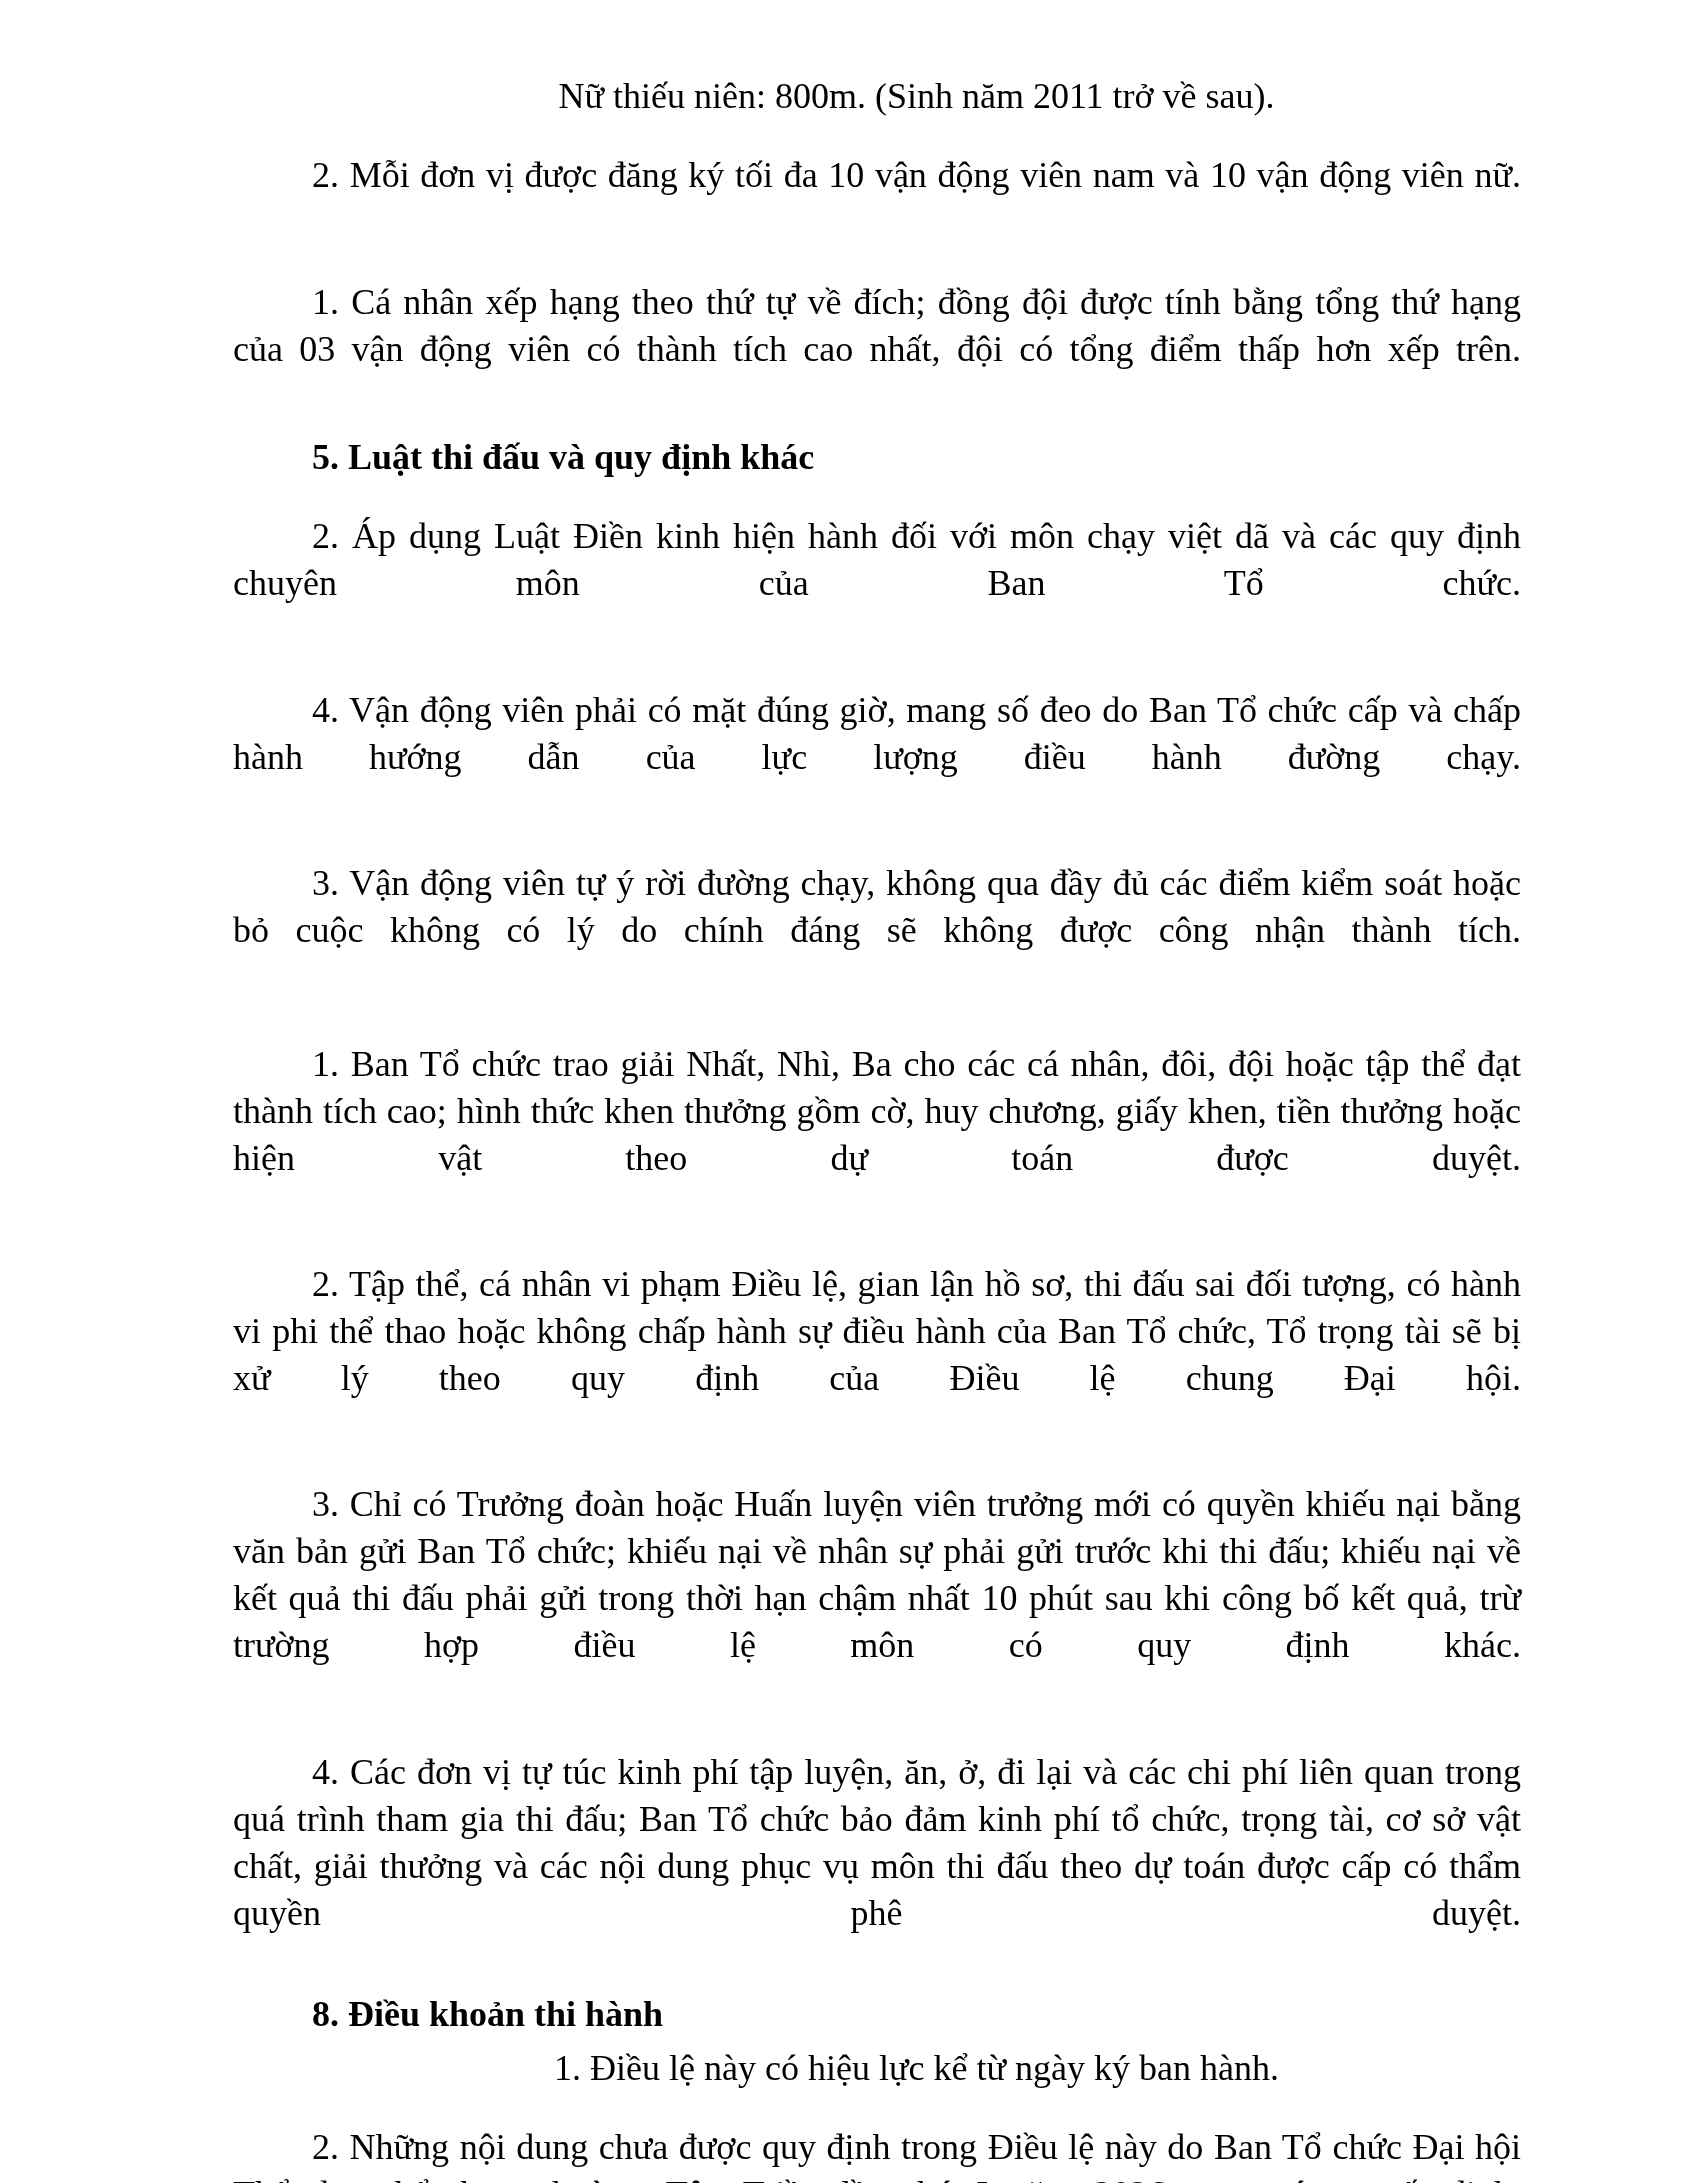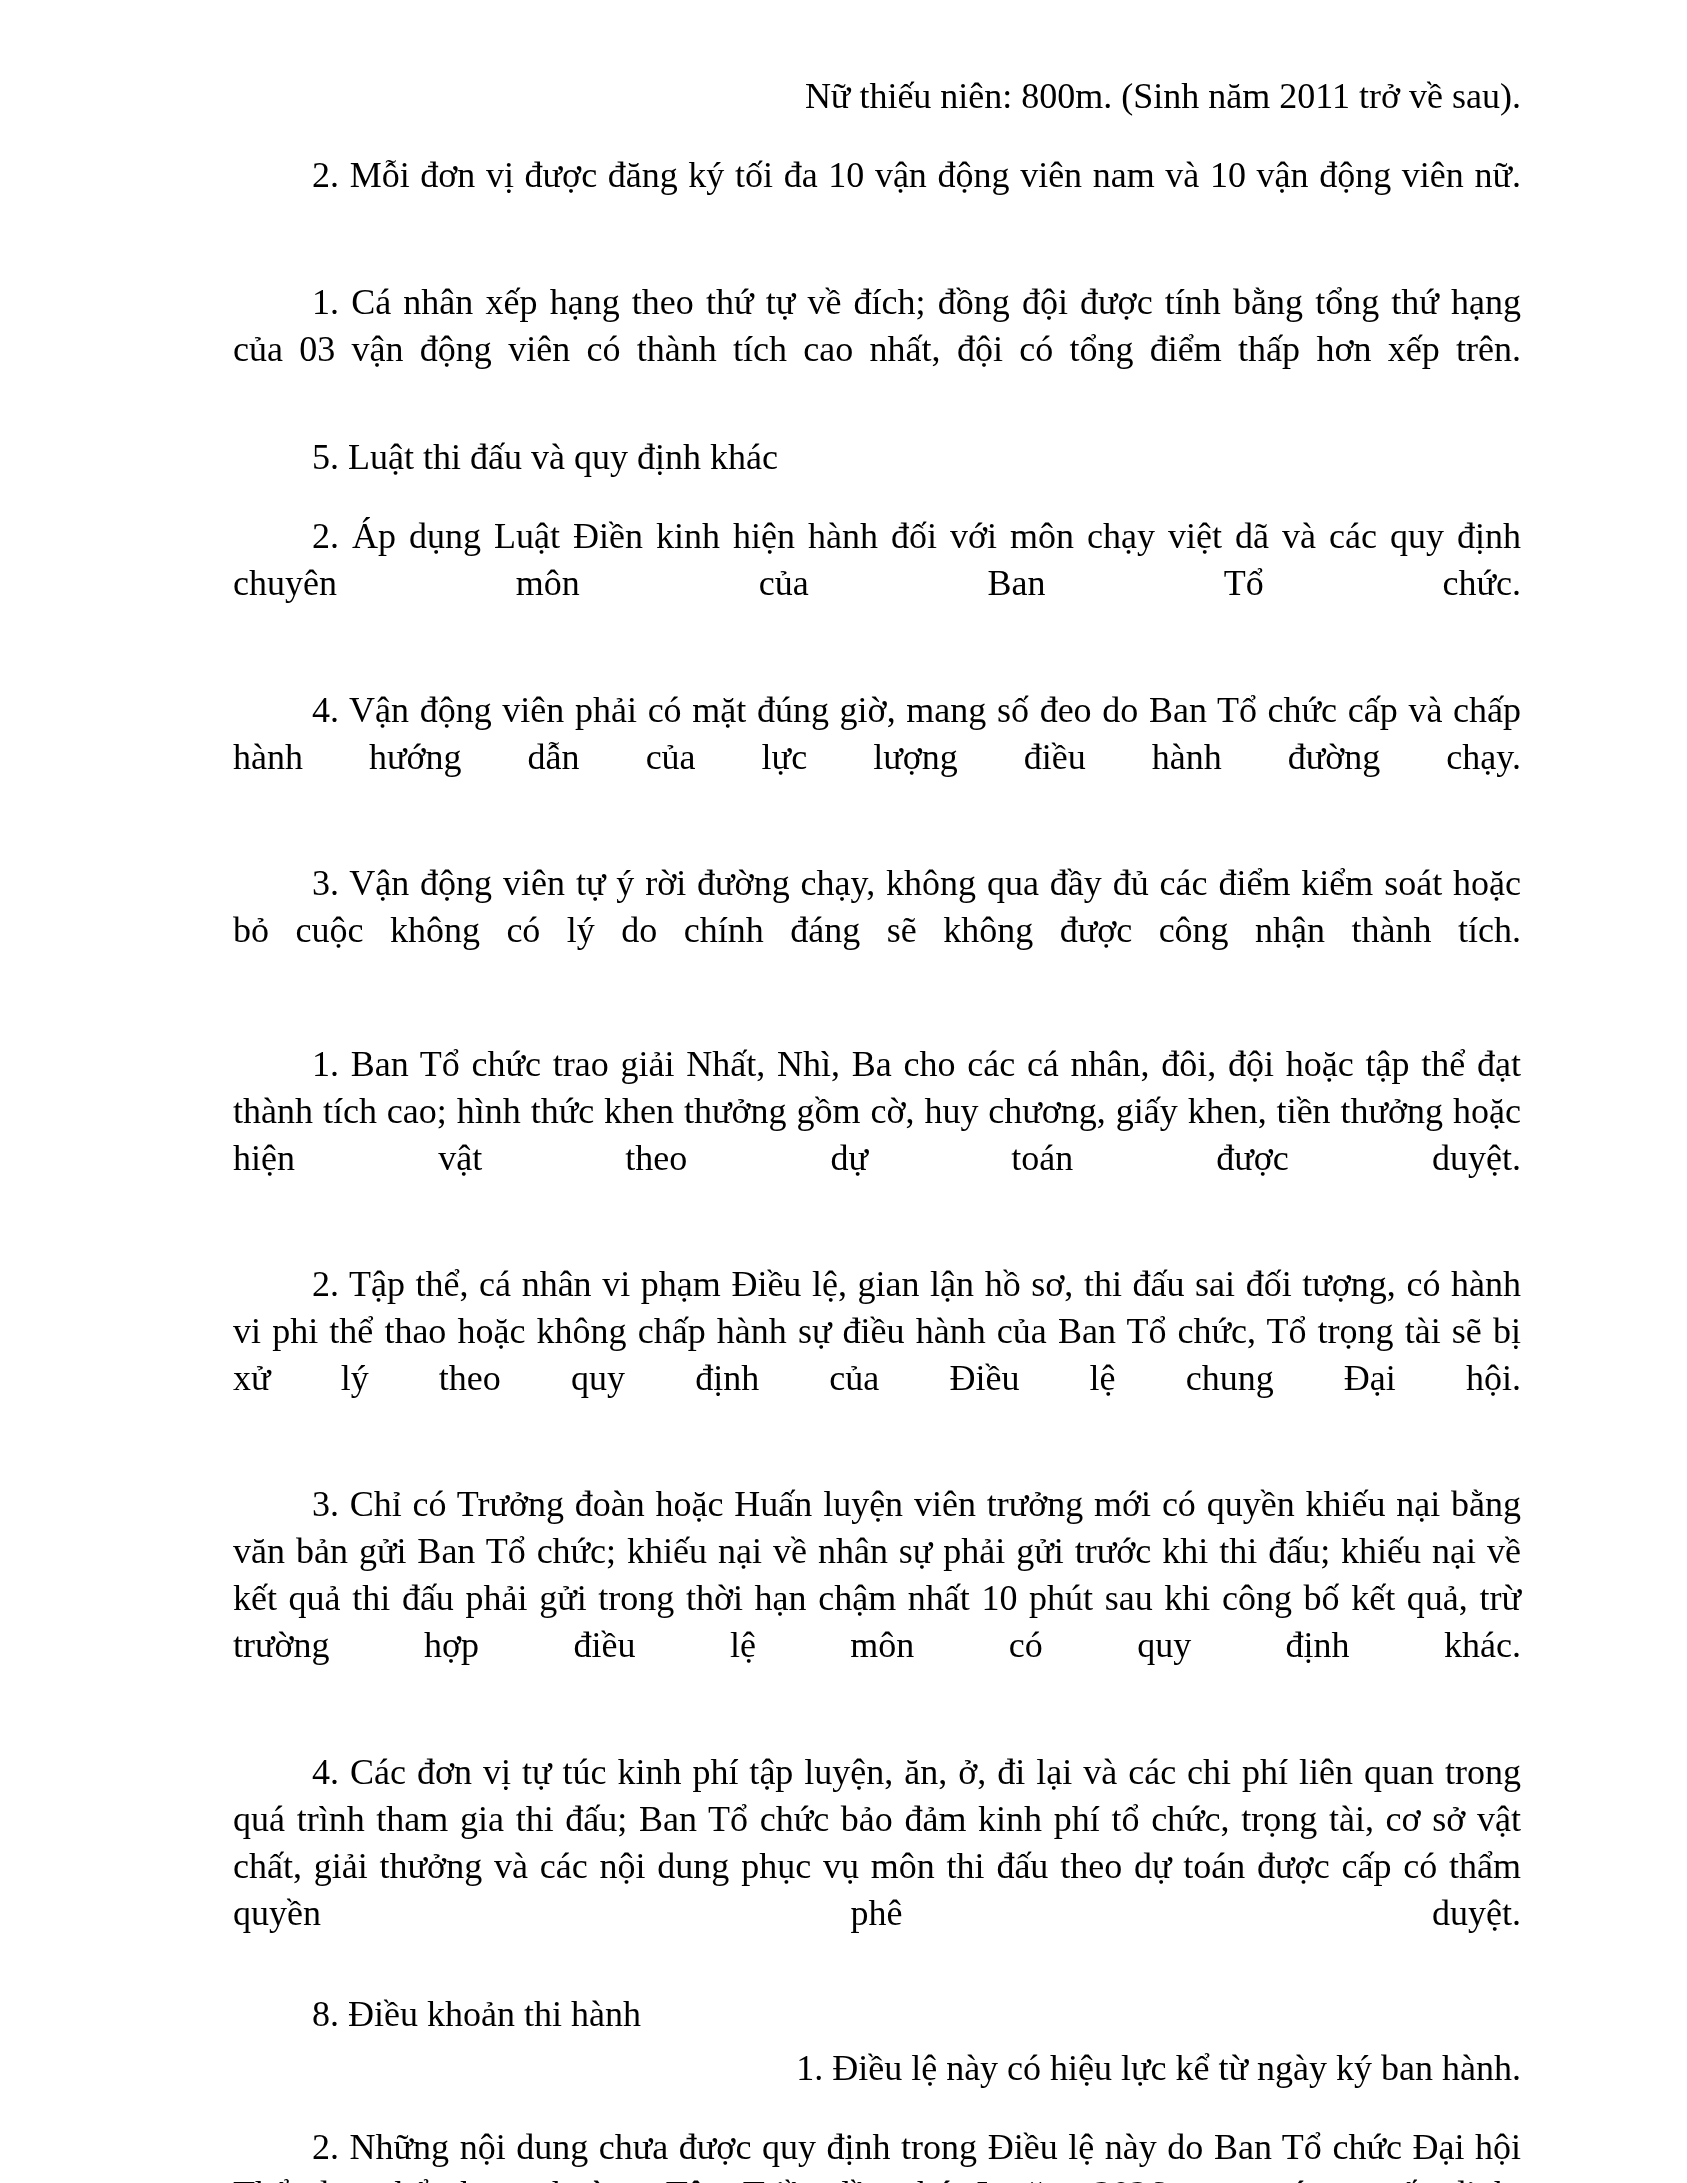--- a/index.html
+++ b/index.html
@@ -49,27 +49,27 @@
   
   .para::after {
     content: "";
     display: inline-block;
     width: 100%;
   }
 
   
   .para-left {
     text-indent: 79px;
-    text-align: right;
+    text-align: center;
   }
 
   
   .heading {
     text-indent: 79px;
-    font-weight: normal;
+    font-weight: bold;
     text-align: left;
     margin: 0;
   }
   .gap-md { height: 7.3px; }
 </style>
 </head>
 <body>
 
 <div class="page">
   <div class="content">

